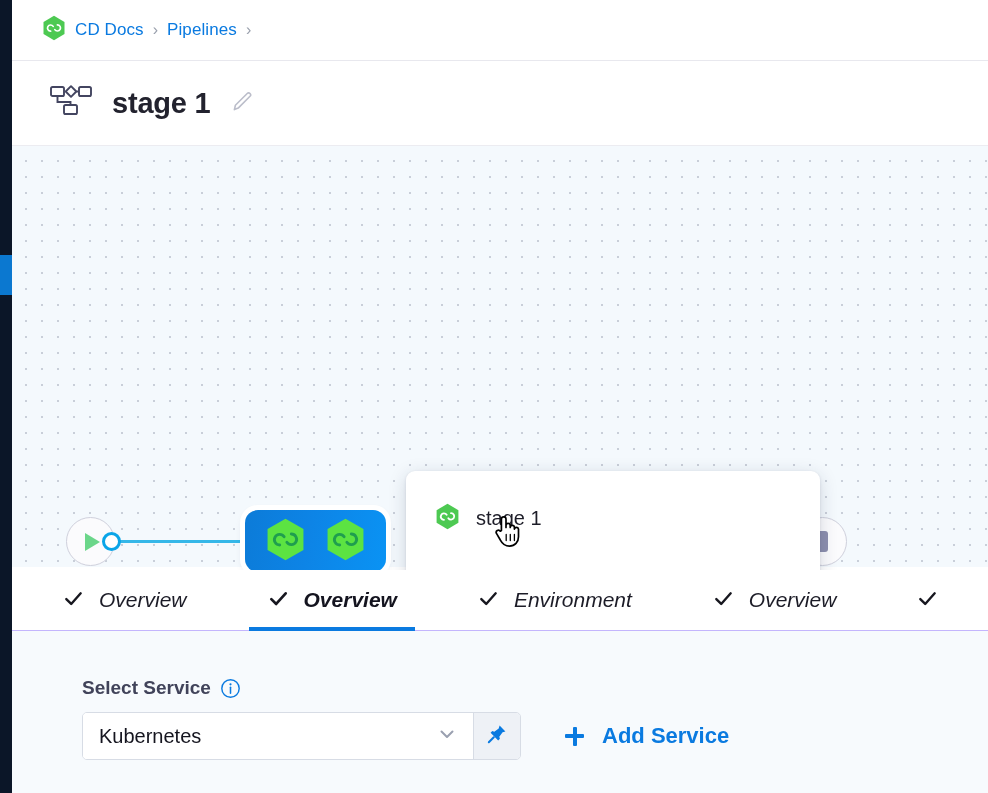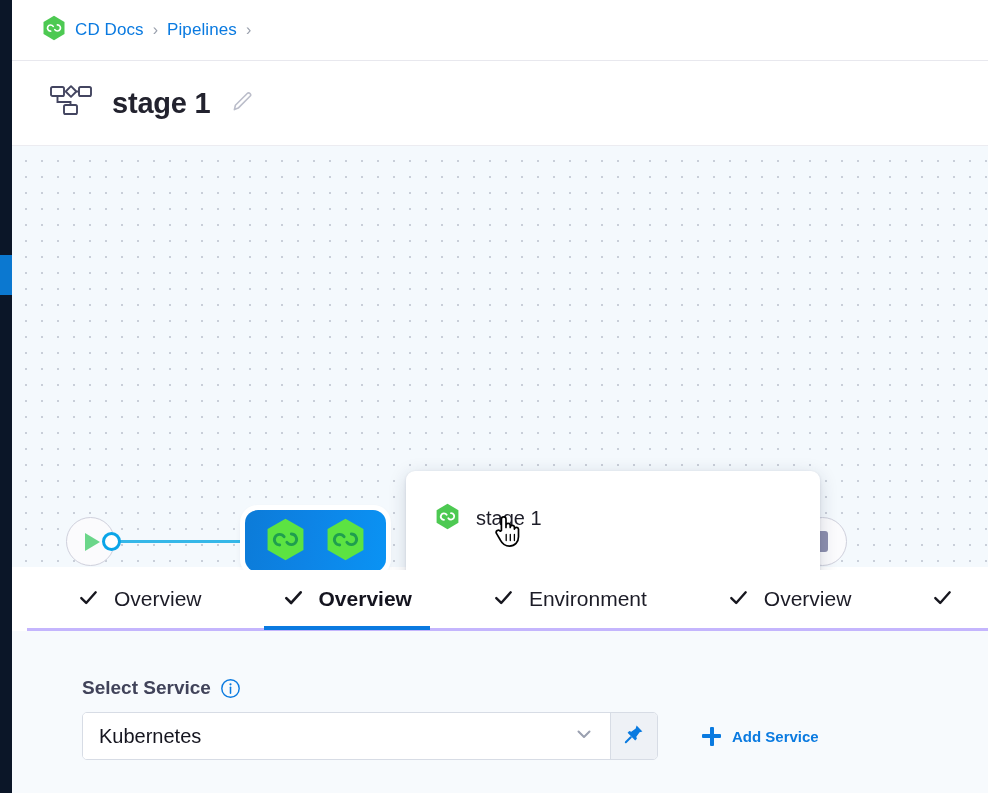--- a/index.html
+++ b/index.html
@@ -99,23 +99,24 @@
   .popup-item{
     display:flex;align-items:center;height:50px;padding-left:29px;cursor:pointer;
   }
   .popup-item-lbl{font-size:20px;color:#1d1d28;margin-left:16px;font-weight:500;}
 
   
   .cursor{position:absolute;left:480px;top:367px;z-index:55;pointer-events:none;}
 
   
   .tabs{
-    position:absolute;left:27px;top:570px;right:0;height:61px;
+    position:absolute;left:12px;top:570px;right:0;height:61px;
     background:#fff;display:flex;align-items:center;box-sizing:border-box;
-    border-bottom:3px solid #c4b5fd;
+    border-bottom:1px solid #c4b5fd;
+    font-style:italic;
   }
   .tab{
     display:flex;align-items:center;height:61px;box-sizing:border-box;
     padding:0 18px;cursor:pointer;position:relative;flex:0 0 auto;
   }
   .tab:first-child{margin-left:32px;}
   .tab-lbl{font-size:21px;color:#1c1c27;margin-left:14px;white-space:nowrap;}
   .tab.active .tab-lbl{font-weight:bold;color:#14141f;}
   .tab.active:after{
     content:"";position:absolute;left:0;right:0;bottom:0;height:4px;background:#0a7ae0;
@@ -127,38 +128,38 @@
     position:absolute;left:12px;top:631px;right:0;bottom:0;background:#f7fafd;
     box-sizing:border-box;padding:46px 8px 0 70px;
   }
   .field-label{
     display:flex;align-items:center;font-size:19px;font-weight:bold;color:#41435a;
     margin-bottom:13px;
   }
   .info-i{margin-left:9px;cursor:pointer;display:inline-flex;}
   .row{display:flex;align-items:center;}
   .select-wrap{
-    display:flex;align-items:stretch;width:576px;height:48px;
+    display:flex;align-items:stretch;width:439px;height:48px;
     border:1px solid #d7dce5;border-radius:5px;overflow:hidden;background:#fff;
     box-sizing:border-box;
   }
   .select-box{
     flex:1;display:flex;align-items:center;justify-content:space-between;
     padding:0 16px;background:#fff;cursor:pointer;
   }
   .select-val{font-size:20px;color:#15151f;}
   .pin-btn{
     width:46px;background:#eef1f6;border-left:1px solid #d7dce5;
     display:flex;align-items:center;justify-content:center;cursor:pointer;
   }
   .add-service{
     display:flex;align-items:center;margin-left:44px;cursor:pointer;
   }
   .add-service-lbl{
-    font-size:15px;font-weight:bold;color:#0a7ae0;margin-left:11px;
+    font-size:22px;font-weight:bold;color:#0a7ae0;margin-left:18px;
   }
   .plus{position:relative;width:19px;height:19px;}
   .plus:before,.plus:after{content:"";position:absolute;background:#0a7ae0;border-radius:1px;}
   .plus:before{left:0;top:7.5px;width:19px;height:4px;}
   .plus:after{top:0;left:7.5px;height:19px;width:4px;}
 </style>
 </head>
 <body>
 
 <div class="app">

